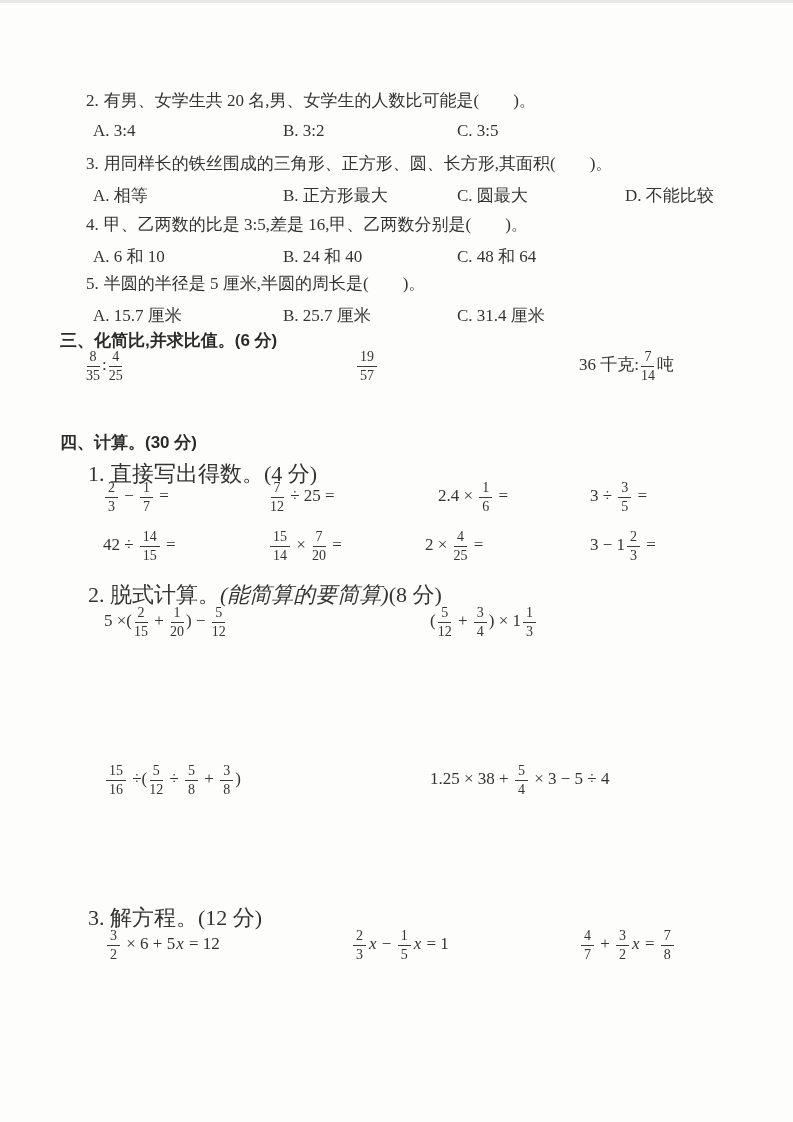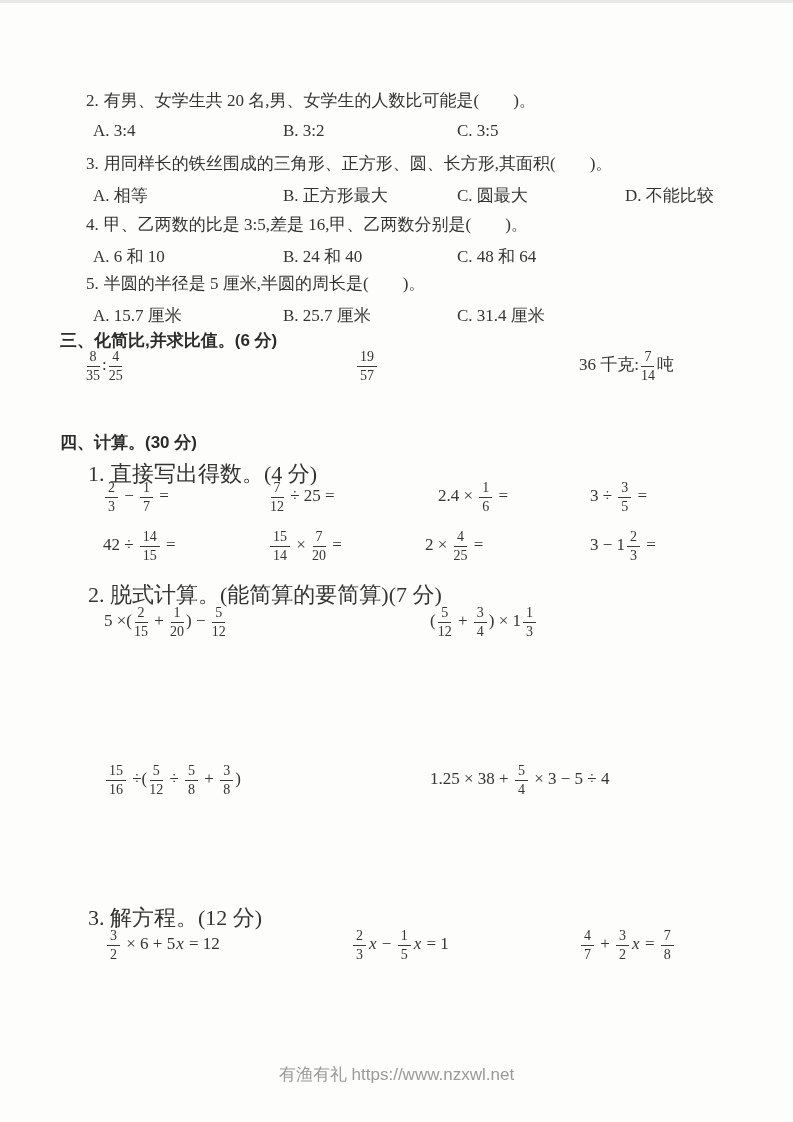--- a/index.html
+++ b/index.html
@@ -14,21 +14,21 @@
   }
   .line { position:absolute; left:0; width:100%; height:0; overflow:visible; }
   .qline { font-size:17px; white-space:nowrap; }
   .qnum { margin-right:5px; }
   .opt  { position:absolute; font-size:17px; white-space:nowrap; }
   .heading {
     font-family:"Liberation Sans","DejaVu Sans",sans-serif;
     font-weight:bold; font-size:17px; color:#2b2b2b; white-space:nowrap;
   }
   .subtitle { font-size:22px; white-space:nowrap; }
-  .kai { }
+  .kai { font-style:italic; }
   .math { position:absolute; font-size:17px; white-space:nowrap; }
   .frac {
     display:inline-flex; flex-direction:column; align-items:center;
     vertical-align:middle; margin:0 2px; font-size:14px; line-height:1.12;
   }
   .frac .num { display:block; padding:0 3px 1px; border-bottom:1.2px solid #3a3a3a; }
   .frac .den { display:block; padding-top:1px; }
   .mvar { font-style:italic; padding:0 1px; }
   .footer-link {
     position:absolute; top:1060px; left:0; width:100%;
@@ -149,21 +149,21 @@
           <span class="num">4</span>
           <span class="den">25</span>
         </span><span class="mtext"> =</span></span>
     <span class="math" style="left:590px"><span class="mtext">3 − 1</span><span class="frac">
           <span class="num">2</span>
           <span class="den">3</span>
         </span><span class="mtext"> =</span></span>
   </div>
 
   <div class="line" style="top:577px">
-    <span class="subtitle" style="position:absolute;left:88px"><span>2. 脱式计算。</span><span class="kai">(能简算的要简算)</span><span>(7 分)</span></span>
+    <span class="subtitle" style="position:absolute;left:88px"><span>2. 脱式计算。</span><span class="kai">(能简算的要简算)</span><span>(8 分)</span></span>
   </div>
   <div class="line" style="top:602px">
     <span class="math" style="left:104px"><span class="mtext">5 ×(</span><span class="frac">
           <span class="num">2</span>
           <span class="den">15</span>
         </span><span class="mtext"> + </span><span class="frac">
           <span class="num">1</span>
           <span class="den">20</span>
         </span><span class="mtext">) − </span><span class="frac">
           <span class="num">5</span>
@@ -220,15 +220,14 @@
           <span class="den">7</span>
         </span><span class="mtext"> + </span><span class="frac">
           <span class="num">3</span>
           <span class="den">2</span>
         </span><span class="mvar">x</span><span class="mtext"> = </span><span class="frac">
           <span class="num">7</span>
           <span class="den">8</span>
         </span></span>
   </div>
 
-  <div class="footer-link">有渔有礼 https://www.nzxwl.net</div>
 
 </div>
 
 </body></html>

